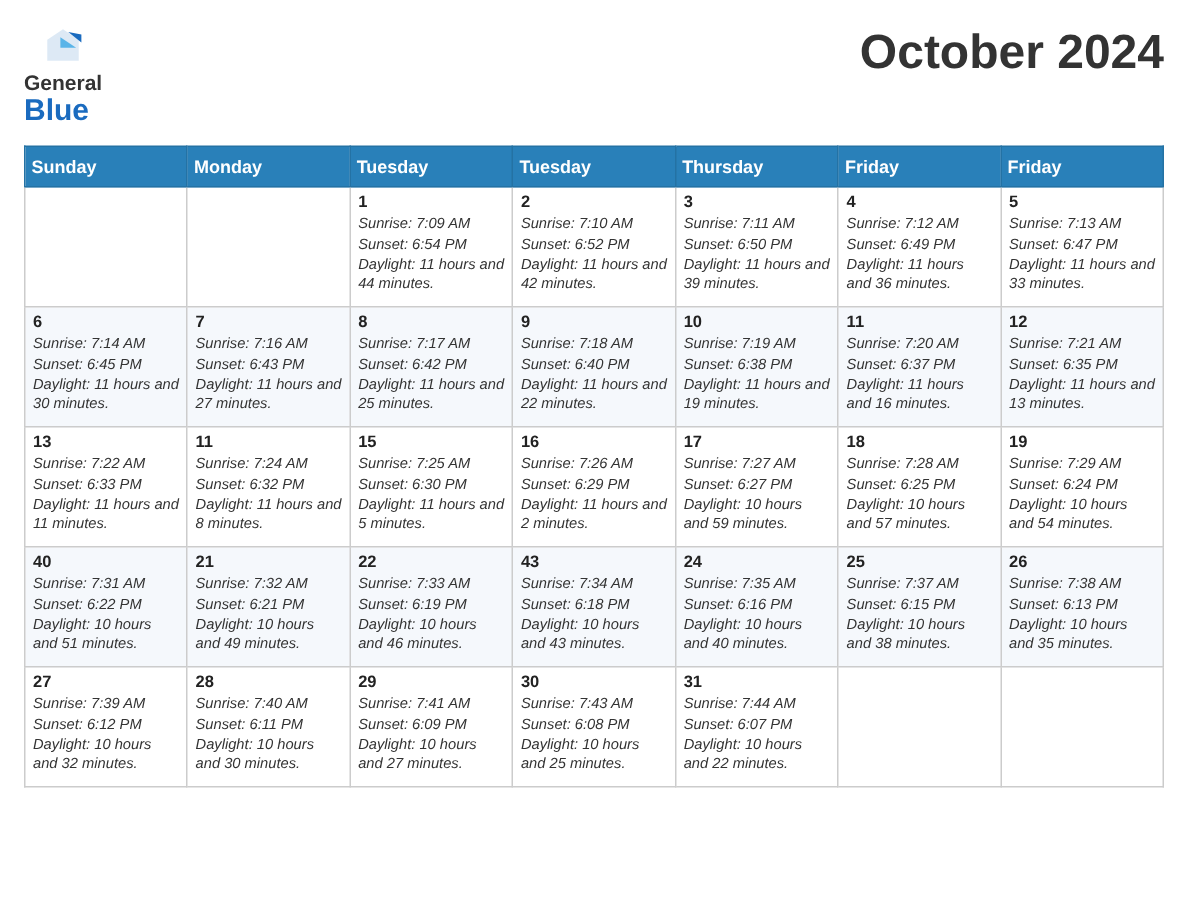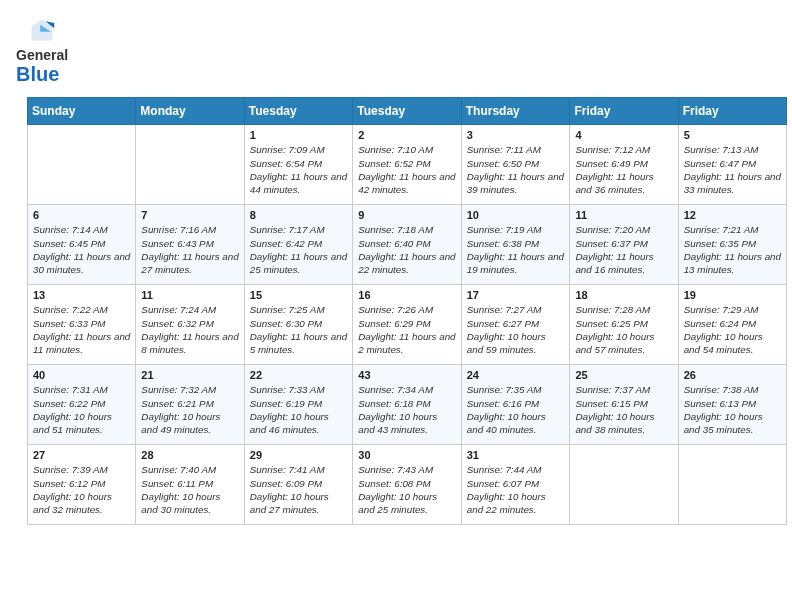--- a/index.html
+++ b/index.html
@@ -50,21 +50,20 @@
       color: #333;
     }
     .calendar-subtitle {
       font-size: 14px;
       color: #555;
     }
     table {
       width: 100%;
       border-collapse: collapse;
       font-size: 10.5px;
-      margin-left: 11px;
     }
     thead tr th {
       background-color: #2980b9;
       color: #fff;
       padding: 6px 4px;
       text-align: left;
       font-size: 12px;
       font-weight: bold;
       border: 1px solid #2472a4;
     }
@@ -104,20 +103,21 @@
       <polygon points="16,4 28,12 28,28 4,28 4,12" fill="#1a6bbf" opacity="0.15"></polygon>
       <polygon points="20,6 30,14 30,8 20,6" fill="#1a6bbf"></polygon>
       <polygon points="14,10 26,18 14,18" fill="#5ab4e8"></polygon>
     </svg>
     <div class="logo-text">
       <span class="logo-general">General</span>
       <span class="logo-blue">Blue</span>
     </div>
   </div>
   <div class="title-block">
+    <div class="calendar-title">October 2024</div>
   </div>
 </div>
 
 <table>
   <thead>
     <tr>
       <th>Sunday</th>
       <th>Monday</th>
       <th>Tuesday</th>
       <th>Tuesday</th>

